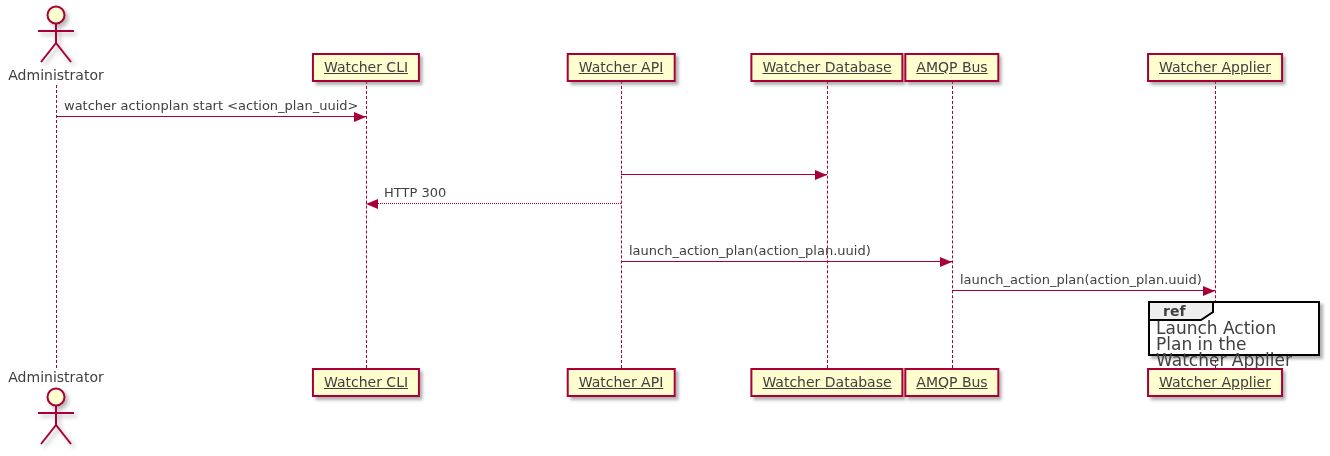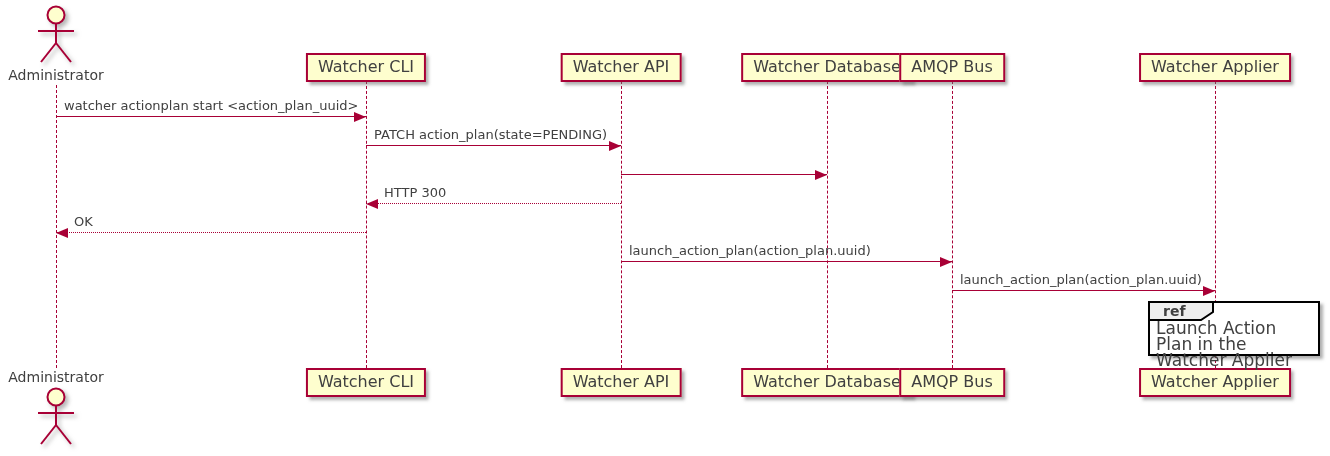--- a/index.html
+++ b/index.html
@@ -4,23 +4,24 @@
 <style>
   html,body { margin:0; padding:0; background:#ffffff; }
   #canvas {
     position:relative; width:1330px; height:456px; background:#ffffff;
     font-family:"DejaVu Sans","Liberation Sans",sans-serif; color:#404040;
     overflow:hidden;
   }
   .participant {
     position:absolute; transform:translateX(-50%);
     background:#FEFECE; border:2px solid #A80036;
-    padding:3px 10px 4px; font-size:16px; line-height:18px; white-space:nowrap;
+    padding:3px 10px 4px; font-size:14px; line-height:18px; white-space:nowrap;
     box-shadow:3px 3px 3px rgba(110,110,110,.55);
     z-index:3;
+    text-decoration:underline;
   }
   .lifeline {
     position:absolute; width:0; border-left:1px dashed #A80036; z-index:1;
   }
   .msg { position:absolute; height:20px; z-index:2; }
   .msg .lbl {
     position:absolute; bottom:4px; left:8px;
     font-size:13px; line-height:15px; white-space:nowrap;
   }
   .msg.toleft .lbl { left:18px; }
@@ -75,42 +76,32 @@
   <div class="participant" style="left:827px;  top:53px;">Watcher Database</div>
   <div class="participant" style="left:952px;  top:53px;">AMQP Bus</div>
   <div class="participant" style="left:1215px; top:53px;">Watcher Applier</div>
 
   <div class="msg" style="left:56px; top:97px; width:310px;">
     <div class="lbl">watcher actionplan start &lt;action_plan_uuid&gt;</div>
     <div class="line"></div>
     <div class="ah r"></div>
   </div>
 
-  <div class="msg" style="left:366px; top:126px; width:255px;">
-    <div class="lbl">PATCH action_plan(state=PENDING)</div>
-    <div class="line"></div>
-    <div class="ah r"></div>
-  </div>
 
   <div class="msg" style="left:621px; top:155px; width:206px;">
     <div class="line"></div>
     <div class="ah r"></div>
   </div>
 
   <div class="msg dotted toleft" style="left:366px; top:184px; width:255px;">
     <div class="lbl">HTTP 300</div>
     <div class="line"></div>
     <div class="ah l"></div>
   </div>
 
-  <div class="msg dotted toleft" style="left:56px; top:213px; width:310px;">
-    <div class="lbl">OK</div>
-    <div class="line"></div>
-    <div class="ah l"></div>
-  </div>
 
   <div class="msg" style="left:621px; top:242px; width:331px;">
     <div class="lbl">launch_action_plan(action_plan.uuid)</div>
     <div class="line"></div>
     <div class="ah r"></div>
   </div>
 
   <div class="msg" style="left:952px; top:271px; width:263px;">
     <div class="lbl">launch_action_plan(action_plan.uuid)</div>
     <div class="line"></div>

